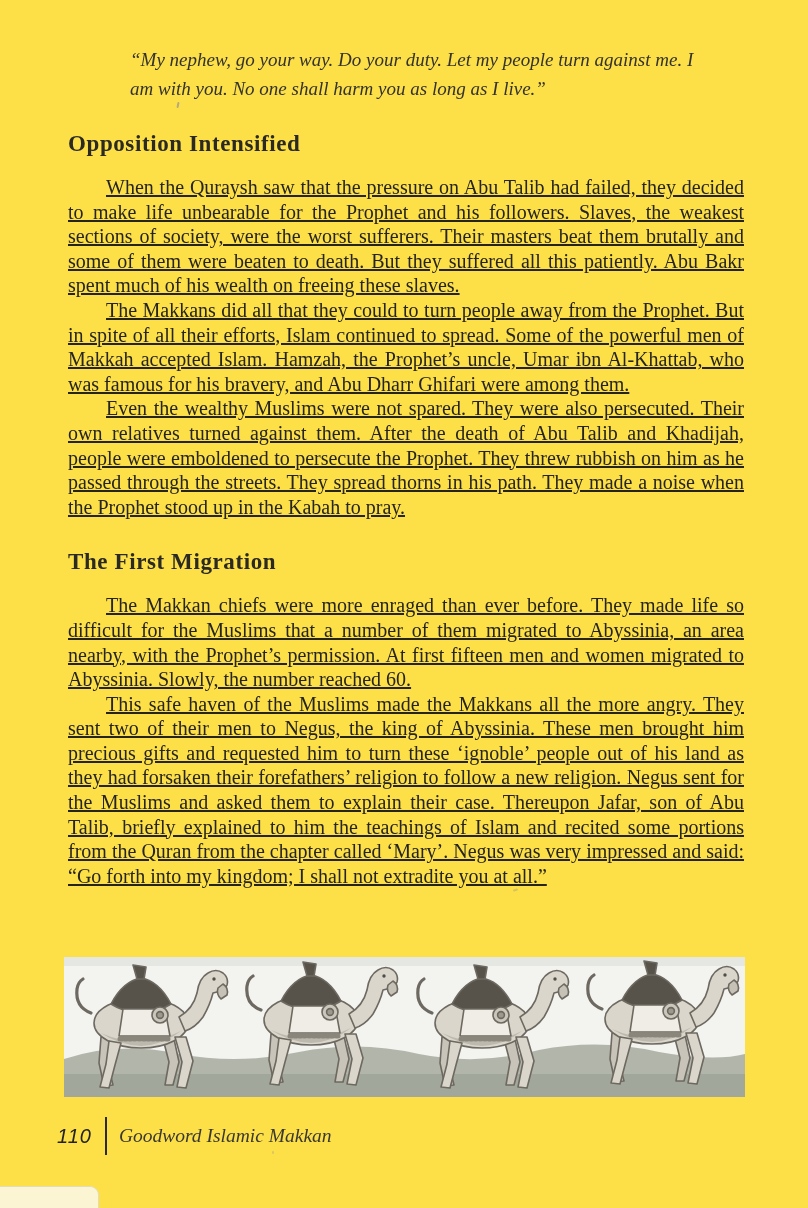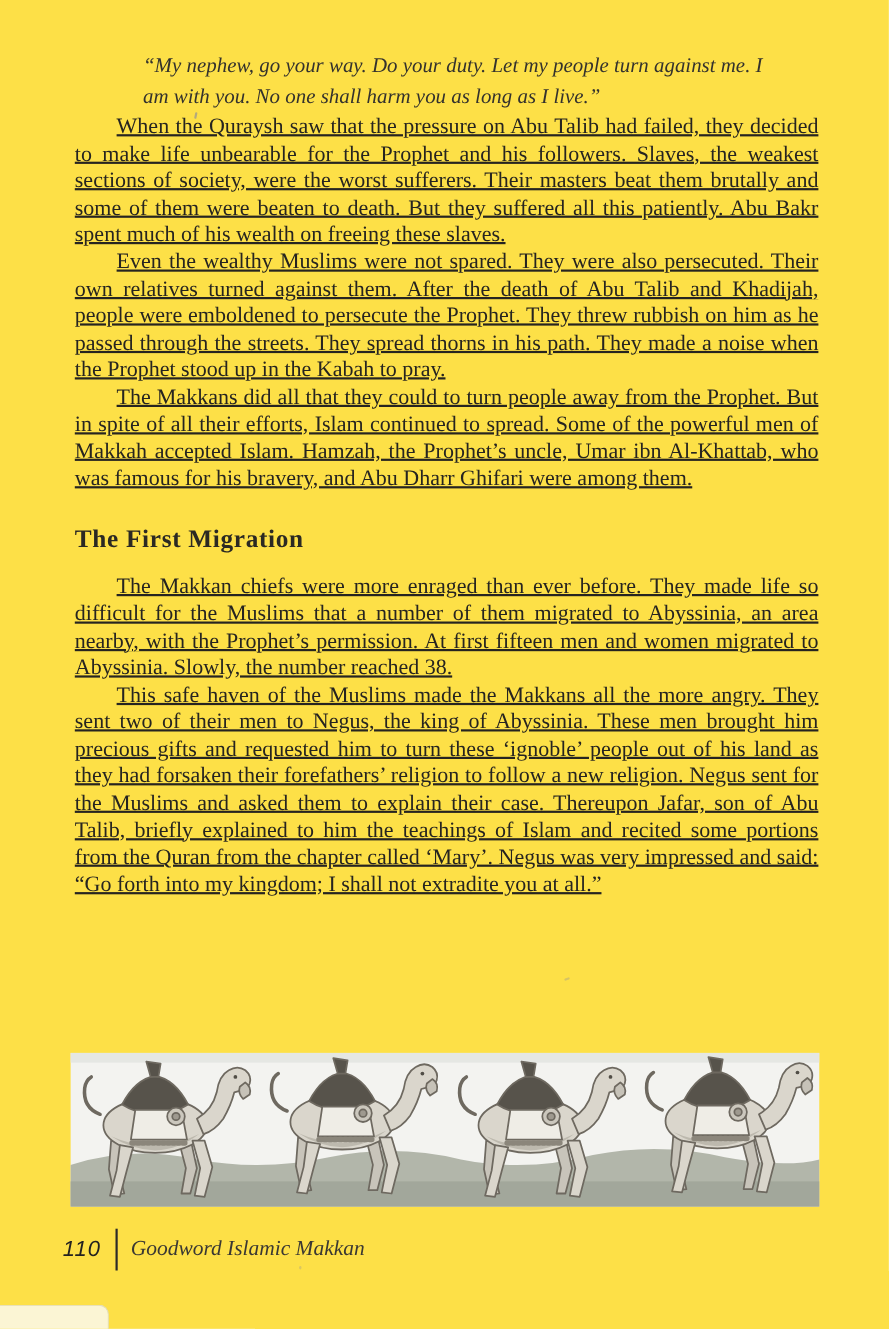--- a/index.html
+++ b/index.html
@@ -97,26 +97,27 @@
 </style>
 </head>
 <body>
 
 <div class="page">
 
   <div class="content">
 
     <div class="quote">“My nephew, go your way. Do your duty. Let my people turn against me. I am with you. No one shall harm you as long as I live.”</div>
 
+    <h2 class="section-heading heading-1">Opposition Intensified</h2>
     <p class="body-para">When the Quraysh saw that the pressure on Abu Talib had failed, they decided to make life unbearable for the Prophet and his followers. Slaves, the weakest sections of society, were the worst sufferers. Their masters beat them brutally and some of them were beaten to death. But they suffered all this patiently. Abu Bakr spent much of his wealth on freeing these slaves.</p>
+    <p class="body-para">The Makkans did all that they could to turn people away from the Prophet. But in spite of all their efforts, Islam continued to spread. Some of the powerful men of Makkah accepted Islam. Hamzah, the Prophet’s uncle, Umar ibn Al-Khattab, who was famous for his bravery, and Abu Dharr Ghifari were among them.</p>
     <p class="body-para">Even the wealthy Muslims were not spared. They were also persecuted. Their own relatives turned against them. After the death of Abu Talib and Khadijah, people were emboldened to persecute the Prophet. They threw rubbish on him as he passed through the streets. They spread thorns in his path. They made a noise when the Prophet stood up in the Kabah to pray.</p>
-    <p class="body-para">The Makkans did all that they could to turn people away from the Prophet. But in spite of all their efforts, Islam continued to spread. Some of the powerful men of Makkah accepted Islam. Hamzah, the Prophet’s uncle, Umar ibn Al-Khattab, who was famous for his bravery, and Abu Dharr Ghifari were among them.</p>
 
     <h2 class="section-heading heading-2">The First Migration</h2>
-    <p class="body-para">The Makkan chiefs were more enraged than ever before. They made life so difficult for the Muslims that a number of them migrated to Abyssinia, an area nearby, with the Prophet’s permission. At first fifteen men and women migrated to Abyssinia. Slowly, the number reached 38.</p>
+    <p class="body-para">The Makkan chiefs were more enraged than ever before. They made life so difficult for the Muslims that a number of them migrated to Abyssinia, an area nearby, with the Prophet’s permission. At first fifteen men and women migrated to Abyssinia. Slowly, the number reached 60.</p>
     <p class="body-para">This safe haven of the Muslims made the Makkans all the more angry. They sent two of their men to Negus, the king of Abyssinia. These men brought him precious gifts and requested him to turn these ‘ignoble’ people out of his land as they had forsaken their forefathers’ religion to follow a new religion. Negus sent for the Muslims and asked them to explain their case. Thereupon Jafar, son of Abu Talib, briefly explained to him the teachings of Islam and recited some portions from the Quran from the chapter called ‘Mary’. Negus was very impressed and said: “Go forth into my kingdom; I shall not extradite you at all.”</p>
 
   </div>
 
   <div class="illustration-wrap">
     <svg width="681" height="140" viewBox="0 0 681 140" xmlns="http://www.w3.org/2000/svg">
       <defs>
         <g id="camel" stroke="#6e6960" stroke-width="1.6" stroke-linejoin="round" stroke-linecap="round">
 
           <path d="M34,72 L46,74 L40,96 L46,120 L37,121 L32,98 Z" fill="#c8c4ba"></path>

